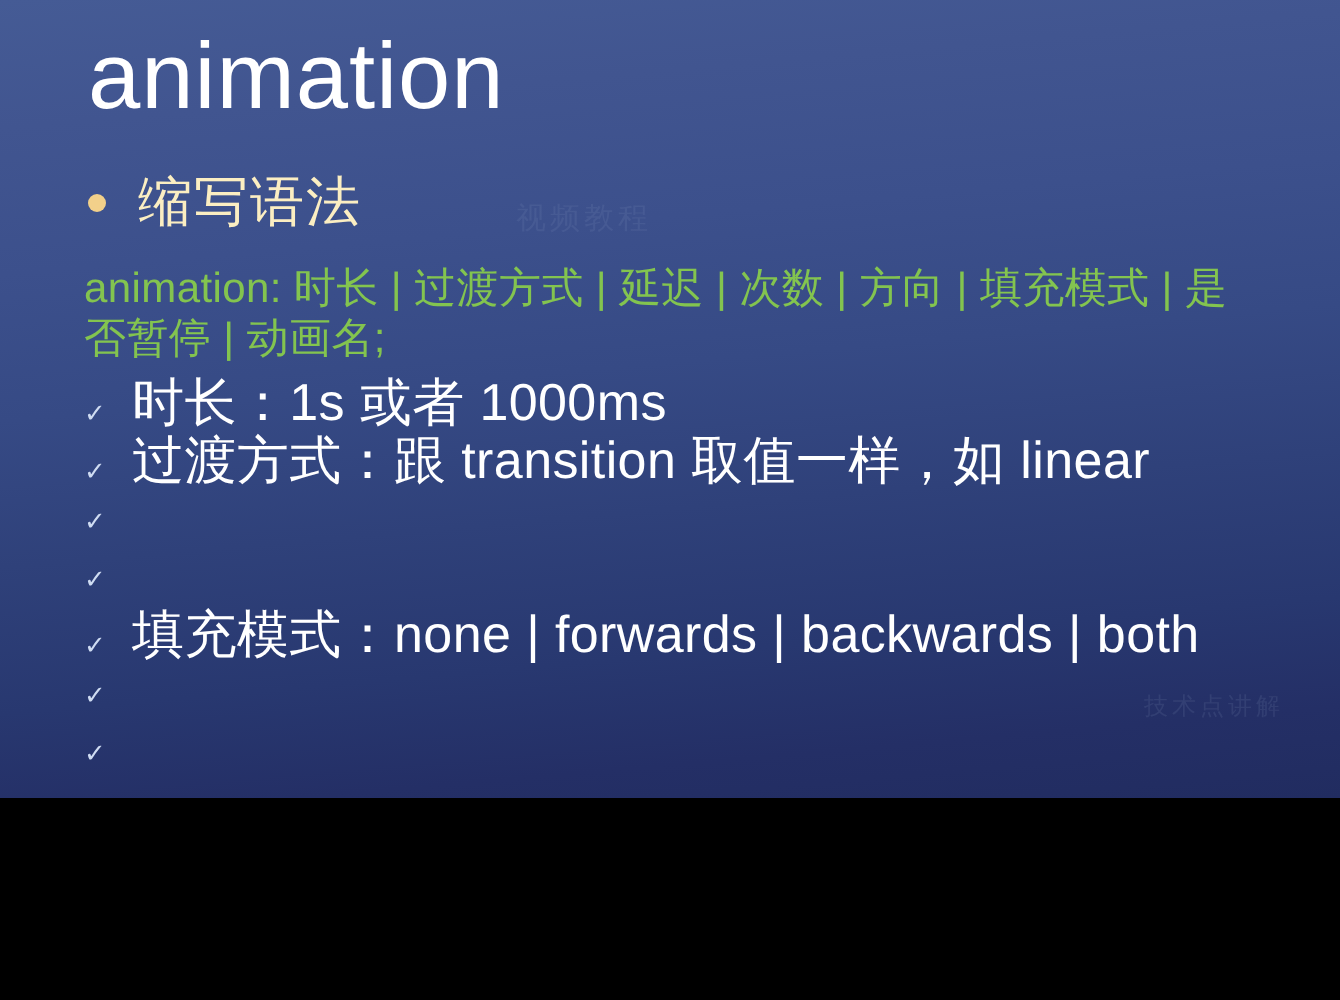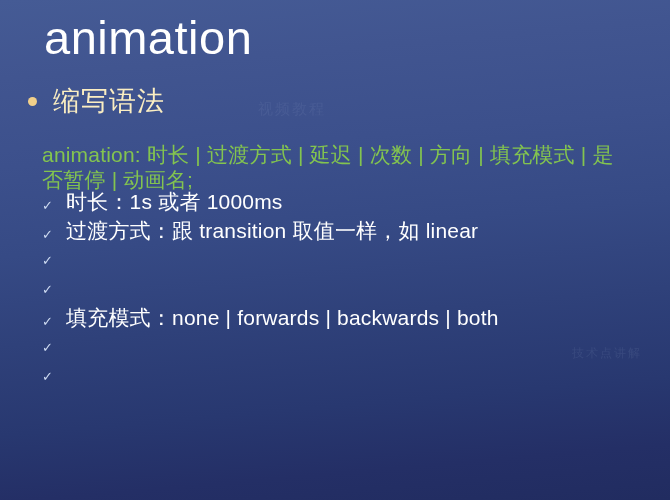--- a/index.html
+++ b/index.html
@@ -3,21 +3,21 @@
 <meta charset="utf-8">
 <style>
   html, body {
     margin: 0;
     padding: 0;
     background: #000;
   }
   #slide {
     position: relative;
     width: 670px;
-    height: 500px;
+    height: 399px;
     overflow: hidden;
     background: linear-gradient(175deg,
         #455b95 0%,
         #415590 14%,
         #3c508c 30%,
         #364a85 46%,
         #2f417a 62%,
         #283870 78%,
         #242f66 90%,
         #212c60 100%);
@@ -55,21 +55,21 @@
     font-size: 47px;
     line-height: 1.0;
     color: #ffffff;
     font-weight: 400;
     letter-spacing: 0.5px;
   }
 
   
   #sub-row {
     position: absolute;
-    left: 28px;
+    left: 44px;
     top: 88px;
     display: flex;
     align-items: center;
     justify-content: center;
   }
   #sub-bullet {
     width: 9px;
     height: 9px;
     border-radius: 50%;
     background: #f2d08a;
@@ -80,21 +80,21 @@
     font-size: 27px;
     color: #fbeec2;
     letter-spacing: 1px;
     line-height: 1;
   }
 
   
   #syntax {
     position: absolute;
     left: 42px;
-    top: 142px;
+    top: 132px;
     width: 588px;
     font-size: 21px;
     line-height: 25px;
     color: #83c44f;
     letter-spacing: 0.2px;
     word-break: break-word;
   }
 
   
   #check-list {
@@ -110,21 +110,21 @@
   }
   .check-mark {
     width: 24px;
     flex: 0 0 auto;
     font-size: 13px;
     color: #cfdcf2;
     line-height: 29px;
     transform: translateY(1px);
   }
   .check-text {
-    font-size: 21px;
+    font-size: 26px;
     line-height: 29px;
     color: #ffffff;
     letter-spacing: 0.2px;
     white-space: nowrap;
   }
 </style>
 </head>
 <body>
 
 <div id="slide">

